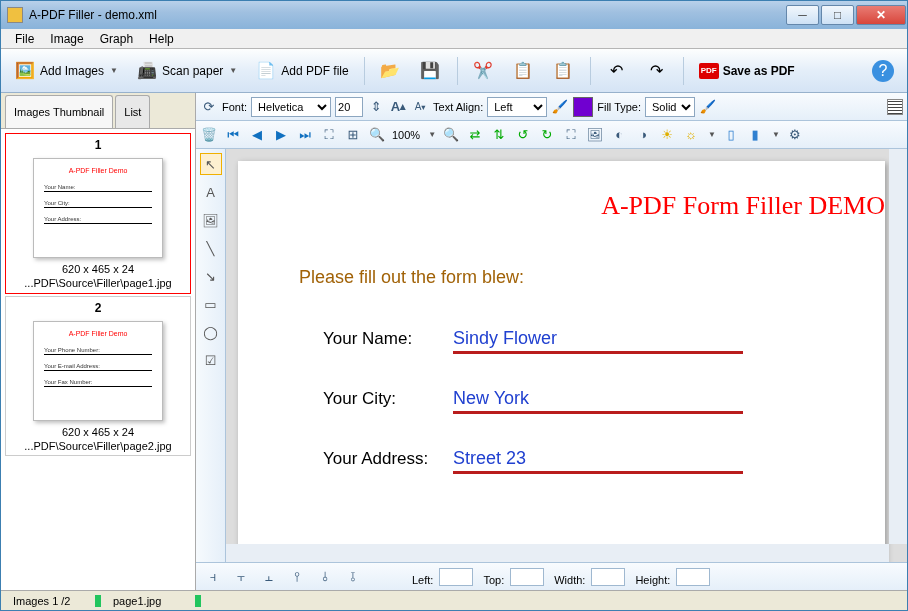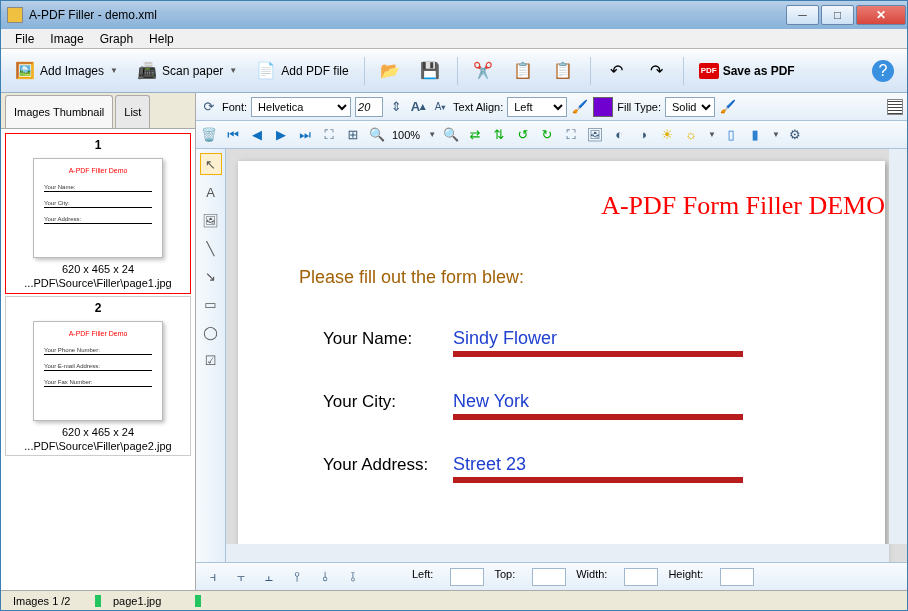--- a/index.html
+++ b/index.html
@@ -40,23 +40,23 @@
 .palette-btn{width:22px;height:22px;border:1px solid transparent;display:flex;align-items:center;justify-content:center;font-size:13px;color:#555}
 .palette-btn.sel{border:1px solid #f0b000;background:#fdf0d0}
 .canvas-area{flex:1;background:#ddd;overflow:hidden;position:relative}
 .scroll-v{position:absolute;right:0;top:0;bottom:18px;width:18px;background:#e8eef5}
 .scroll-h{position:absolute;left:0;right:18px;bottom:0;height:18px;background:#e8eef5}
 .page{background:#fff;position:absolute;left:12px;top:12px;right:22px;height:480px;box-shadow:2px 2px 6px rgba(0,0,0,.3)}
 .doc-title{color:red;font-family:Georgia,serif;font-size:26px;text-align:right;margin-top:30px}
 .doc-instruction{color:#a16207;font-size:18px;margin:46px 0 0 61px}
 .form-row{display:flex;align-items:baseline;margin:24px 0 0 85px}
 .form-label{font-size:17px;color:#000;width:130px}
-.form-val{color:#2040d0;font-size:18px;border-bottom:6px solid #b91c1c;min-width:290px;padding-bottom:2px}
+.form-val{color:#2040d0;font-size:18px;border-bottom:3px solid #b91c1c;min-width:290px;padding-bottom:2px}
 .bottom-toolbar{height:28px;background:linear-gradient(#f8fbfe,#e5eff9);border-top:1px solid #acc4db;display:flex;align-items:center;padding:0 8px;gap:10px;font-size:11px}
-.coord-box{display:inline-flex;align-items:flex-start;gap:17px}
+.coord-box{display:inline-flex;align-items:flex-end;gap:6px}
 .coord-input{width:34px;height:18px;border:1px solid #9fb8d0;background:#fff}
 .status-bar{height:20px;background:#ece9d8;border-top:1px solid #aaa;display:flex;align-items:center;font-size:11px}
 .status-cell{border-right:6px solid #22c55e;padding:0 12px;min-width:100px}
 .color-swatch{width:20px;height:20px;background:#7000d0;border:1px solid #666}
 .drop-arrow{font-size:8px;margin-left:2px;color:#555}
 .filltype-opt{background:repeating-linear-gradient(0deg,#444,#444 1px,#fff 1px,#fff 3px);width:16px;height:16px;border:1px solid #888}
 </style>
 </head>
 <body>
 
@@ -157,22 +157,22 @@
      <div class="thumb-meta">620 x 465 x 24</div>
      <div class="thumb-meta">...PDF\Source\Filler\page2.jpg</div>
     </div>
    </div>
   </div>
 
   <div class="right-area">
    <div class="fmt-toolbar">
     <span class="smico">⟳</span>
     <span>Font:</span>
-    <select class="fmt-input" style="width:100px"><option>Helvetica</option></select>
-    <input class="fmt-input" style="width: 28px; font-style: italic;" value="20">
+    <select class="fmt-input" style="width:80px"><option>Helvetica</option></select>
+    <input class="fmt-input" style="width: 28px;" value="20">
     <span class="smico">⇕</span>
     <span class="smico" style="font-weight:bold">A<sup>▴</sup></span>
     <span class="smico" style="font-size:10px">A<sup>▾</sup></span>
     <span>Text Align:</span>
     <select class="fmt-input" style="width:60px"><option>Left</option></select>
     <span class="smico">🖌️</span>
     <div class="color-swatch"></div>
     <span>Fill Type:</span>
     <select class="fmt-input" style="width:50px"><option>Solid</option></select>
     <span class="smico">🖌️</span>

